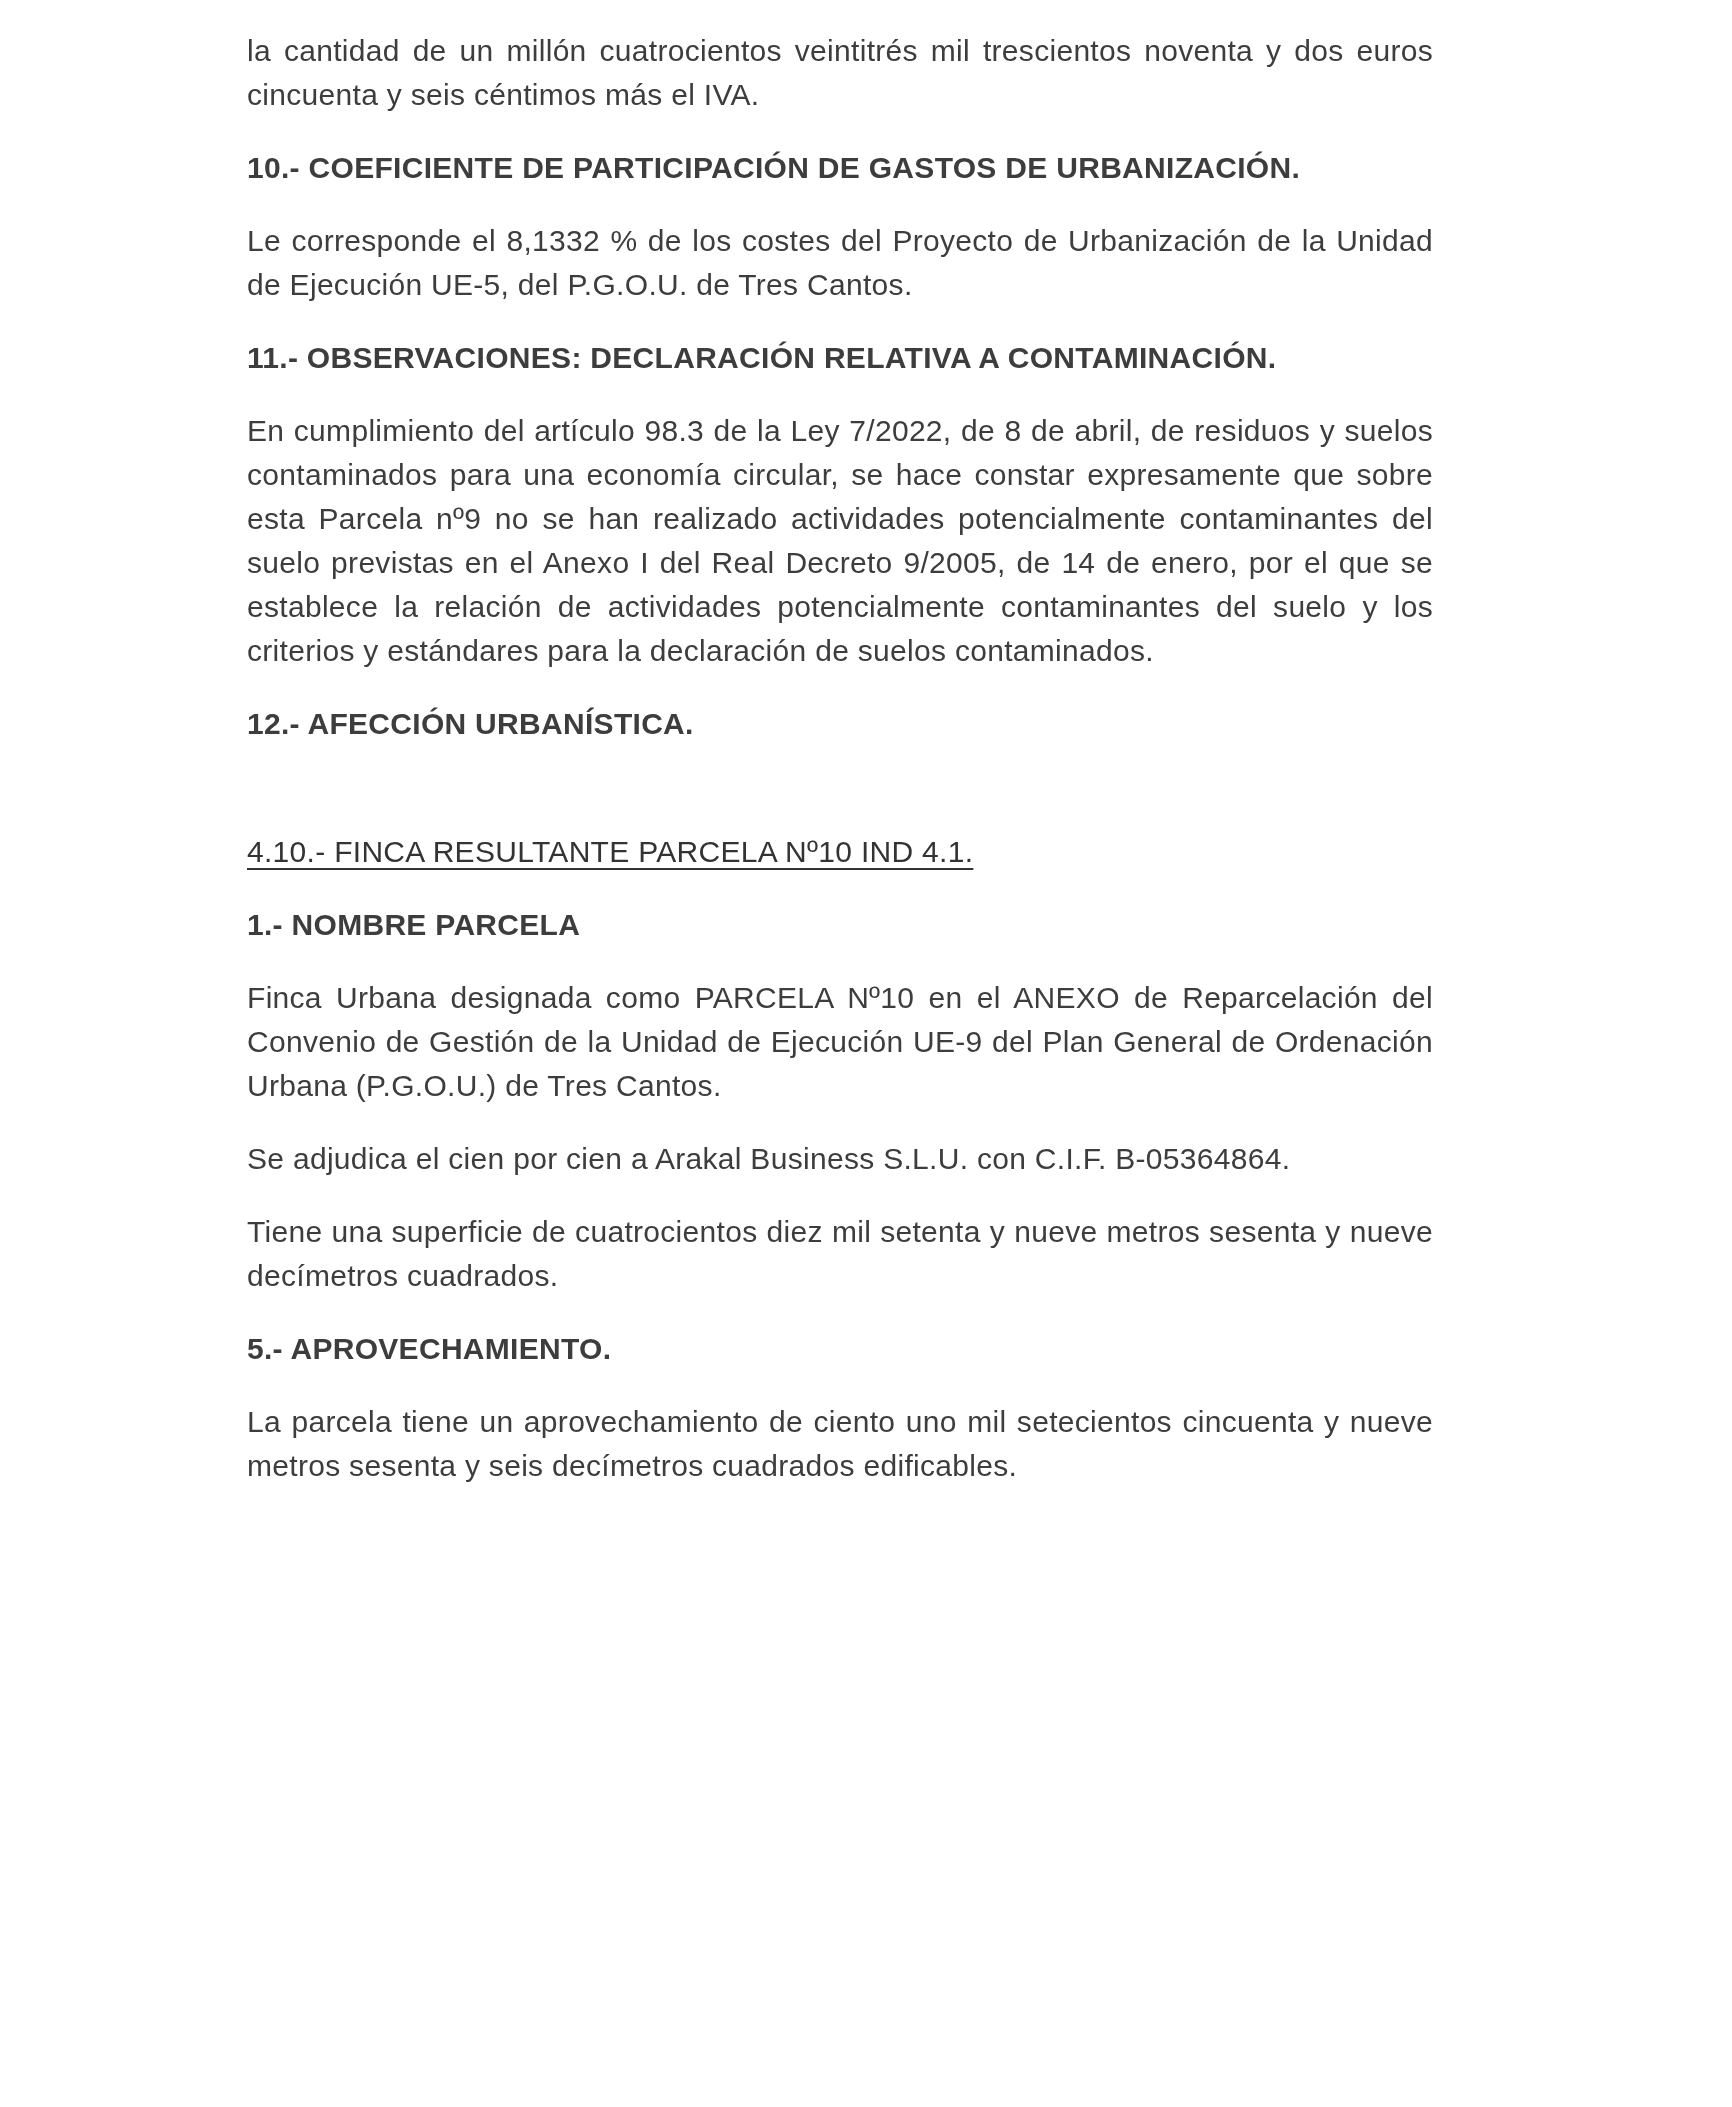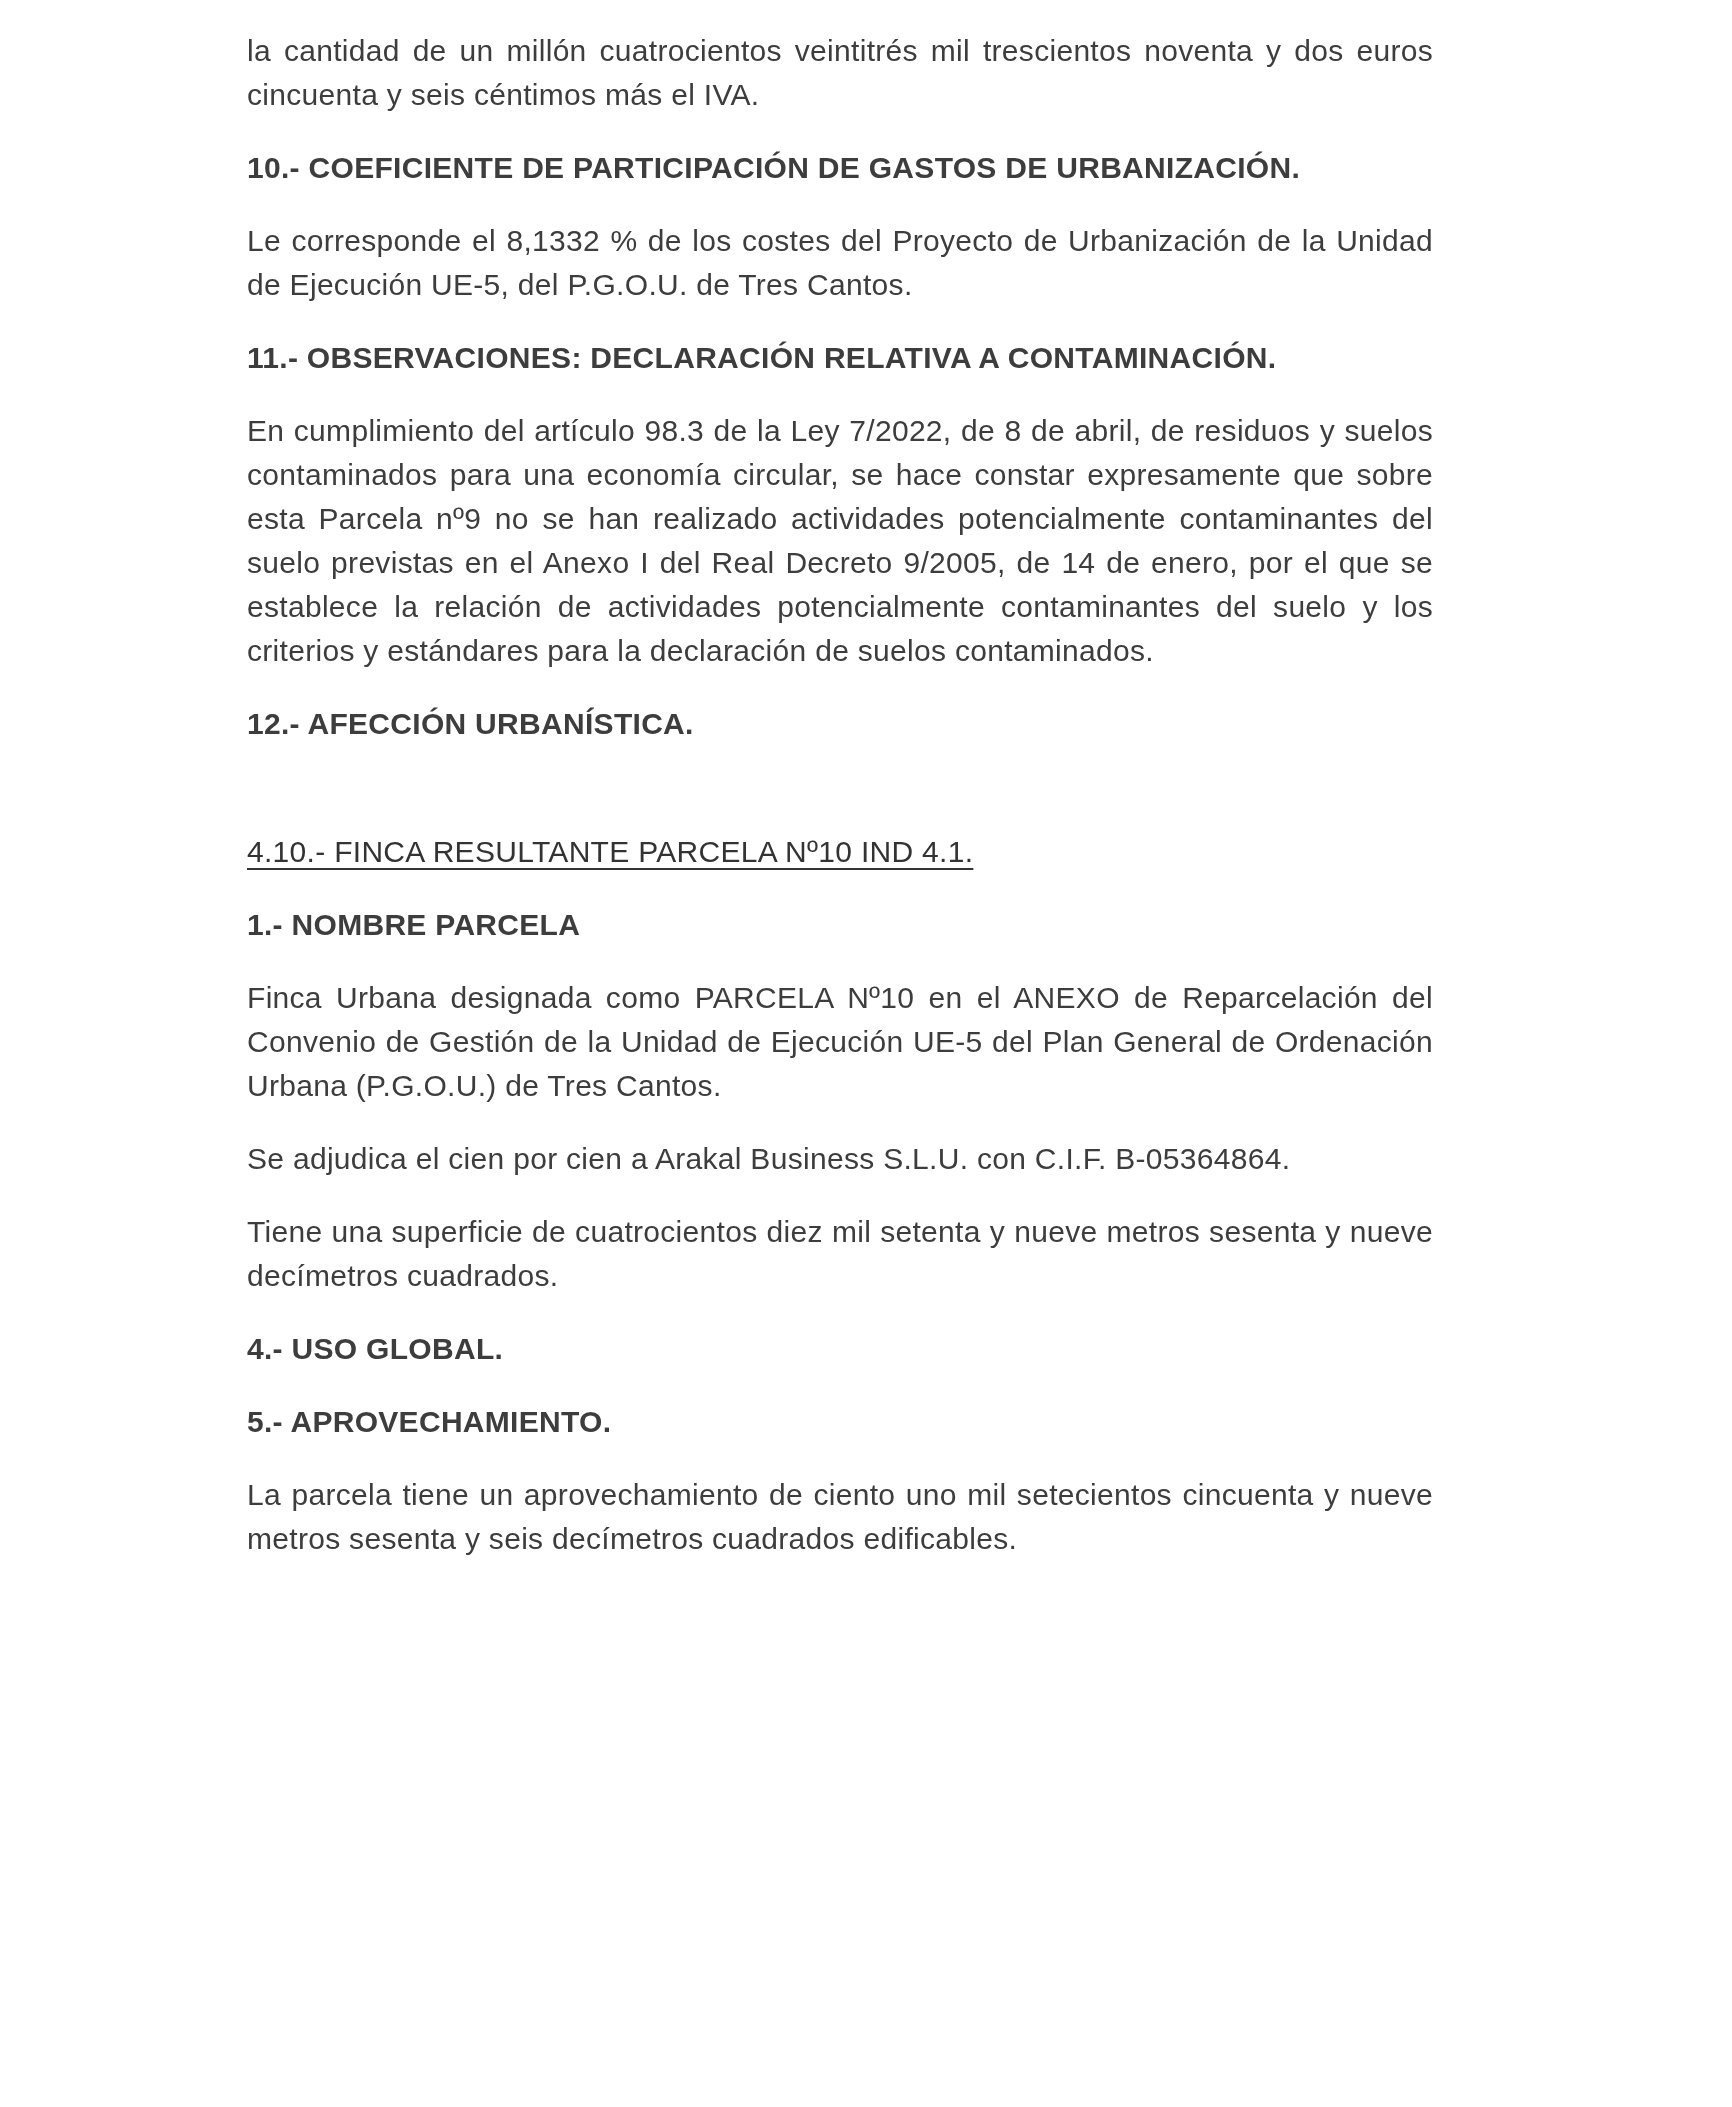--- a/index.html
+++ b/index.html
@@ -69,29 +69,28 @@
 
     <p class="para">En cumplimiento del artículo 98.3 de la Ley 7/2022, de 8 de abril, de residuos y suelos contaminados para una economía circular, se hace constar expresamente que sobre esta Parcela nº9 no se han realizado actividades potencialmente contaminantes del suelo previstas en el Anexo I del Real Decreto 9/2005, de 14 de enero, por el que se establece la relación de actividades potencialmente contaminantes del suelo y los criterios y estándares para la declaración de suelos contaminados.</p>
 
     <p class="hd">12.- AFECCIÓN URBANÍSTICA.</p>
 
 
     <p class="section-hd">4.10.- FINCA RESULTANTE PARCELA Nº10 IND 4.1.</p>
 
     <p class="hd">1.- NOMBRE PARCELA</p>
 
-    <p class="para">Finca Urbana designada como PARCELA Nº10 en el ANEXO de Reparcelación del Convenio de Gestión de la Unidad de Ejecución UE-5 del Plan General de Ordenación Urbana (P.G.O.U.) de Tres Cantos.</p>
+    <p class="para">Finca Urbana designada como PARCELA Nº10 en el ANEXO de Reparcelación del Convenio de Gestión de la Unidad de Ejecución UE-9 del Plan General de Ordenación Urbana (P.G.O.U.) de Tres Cantos.</p>
 
 
     <p class="para">Se adjudica el cien por cien a Arakal Business S.L.U. con C.I.F. B-05364864.</p>
 
 
     <p class="para">Tiene una superficie de cuatrocientos diez mil setenta y nueve metros sesenta y nueve decímetros cuadrados.</p>
 
-    <p class="hd">4.- USO GLOBAL.</p>
 
 
     <p class="hd">5.- APROVECHAMIENTO.</p>
 
     <p class="para">La parcela tiene un aprovechamiento de ciento uno mil setecientos cincuenta y nueve metros sesenta y seis decímetros cuadrados edificables.</p>
 
   </div>
 </div>
 
 

